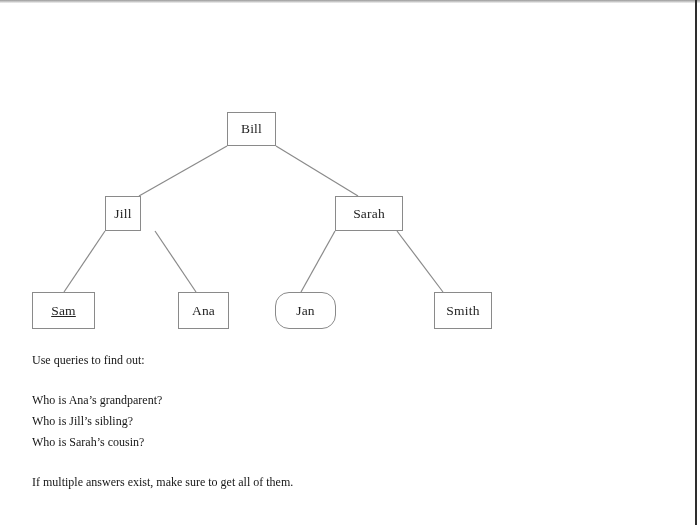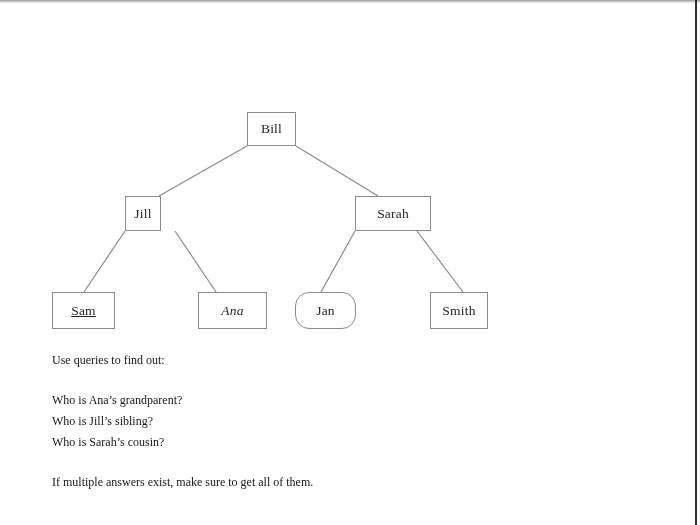--- a/index.html
+++ b/index.html
@@ -31,21 +31,20 @@
     top: 0;
     left: 695px;
     width: 2px;
     height: 525px;
     background: #2e2e2e;
   }
 
   #page {
     position: absolute;
     inset: 0;
-    margin-left: 20px;
   }
 
   
   #tree-diagram {
     position: absolute;
     left: 0;
     top: 0;
     width: 700px;
     height: 340px;
   }
@@ -117,33 +116,33 @@
         <line x1="335" y1="231" x2="301" y2="292" stroke="#8a8a8a" stroke-width="1.2"></line>
         <line x1="397" y1="231" x2="443" y2="292" stroke="#8a8a8a" stroke-width="1.2"></line>
       </svg>
 
   <div class="tree-node" style="left: 227px; top: 112px; width: 49px; height: 34px;">
         <span>Bill</span>
       </div>
       <div class="tree-node" style="left: 105px; top: 196px; width: 36px; height: 35px;">
         <span>Jill</span>
       </div>
-      <div class="tree-node" style="left: 335px; top: 196px; width: 76px; height: 35px;">
+      <div class="tree-node" style="left: 335px; top: 196px; width: 68px; height: 35px;">
         <span>Sarah</span>
       </div>
       <div class="tree-node" style="left: 32px; top: 292px; width: 63px; height: 37px; text-decoration: underline;">
         <span>Sam</span>
       </div>
-      <div class="tree-node" style="left: 178px; top: 292px; width: 69px; height: 37px; font-style: italic;">
+      <div class="tree-node" style="left: 178px; top: 292px; width: 51px; height: 37px;">
         <span>Ana</span>
       </div>
       <div class="tree-node" style="left: 275px; top: 292px; width: 61px; height: 37px; border-radius: 14px;">
         <span>Jan</span>
       </div>
-      <div class="tree-node" style="left: 410px; top: 292px; width: 58px; height: 37px;">
+      <div class="tree-node" style="left: 434px; top: 292px; width: 58px; height: 37px;">
         <span>Smith</span>
       </div>
     </div>
 
   <div id="text-block">
     <div class="text-line">Use queries to find out:</div>
     <div class="spacer-line">&nbsp;</div>
     <div class="text-line">Who is Ana’s grandparent?</div>
     <div class="text-line">Who is Jill’s sibling?</div>
     <div class="text-line">Who is Sarah’s cousin?</div>

